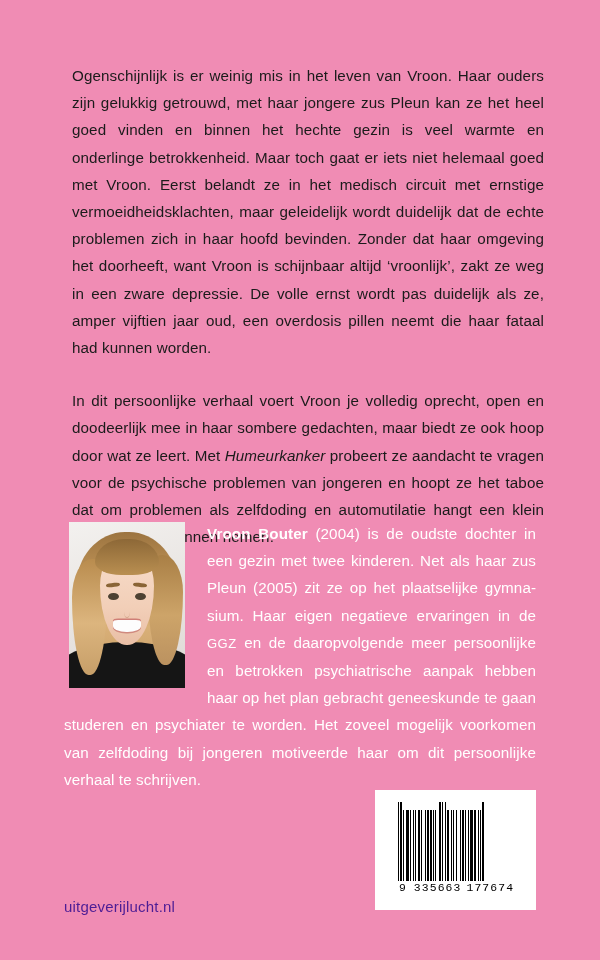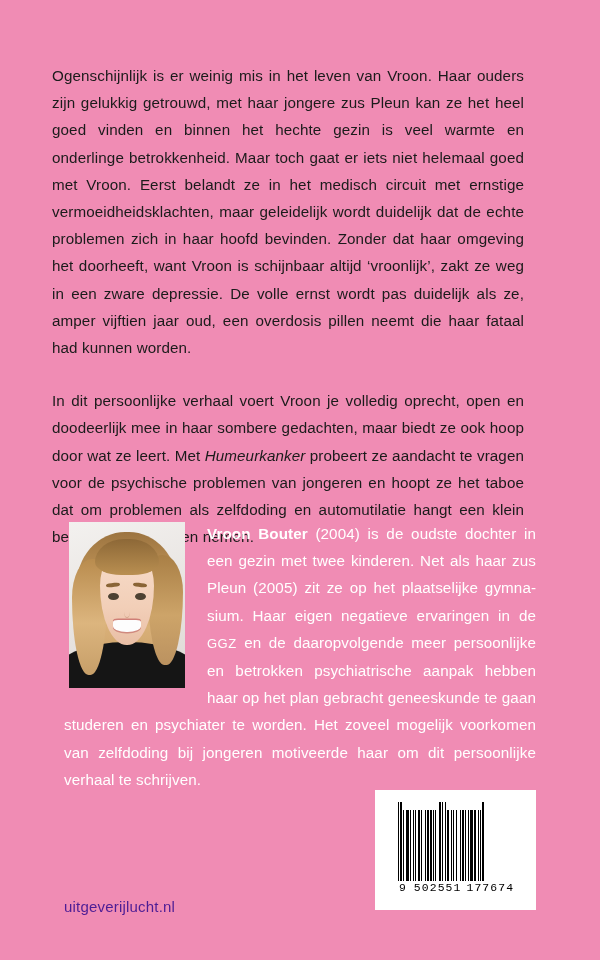--- a/index.html
+++ b/index.html
@@ -17,21 +17,21 @@
 
   .cover {
     position: absolute;
     inset: 0;
     background: #f08cb4;
   }
 
   
   .blurb {
     position: absolute;
-    left: 52px;
+    left: 72px;
     top: 62px;
     width: 472px;
   }
   .blurb p {
     margin: 0 0 26px 0;
     color: #1b1b1b;
     font-size: 15.2px;
     line-height: 27.2px;
     text-align: justify;
     text-justify: inter-word;
@@ -275,20 +275,20 @@
         <span class="short" style="width: 2px; flex: 0 0 auto; background: transparent;"></span>
         <span class="short" style="width: 1px; flex: 0 0 auto; background: rgb(0, 0, 0);"></span>
         <span class="short" style="width: 1px; flex: 0 0 auto; background: transparent;"></span>
         <span class="short" style="width: 1px; flex: 0 0 auto; background: rgb(0, 0, 0);"></span>
         <span class="guard" style="width: 1px; flex: 0 0 auto; background: transparent;"></span>
         <span class="guard" style="width: 2px; flex: 0 0 auto; background: rgb(0, 0, 0);"></span>
         <span class="guard" style="width: 1px; flex: 0 0 auto; background: transparent;"></span>
       </div>
     <div class="barcode-digits">
       <span class="lead">9</span>
-      <span>502551</span>
+      <span>335663</span>
       <span>177674</span>
     </div>
   </div>
 
   <div class="publisher">uitgeverijlucht.nl</div>
 
 </div>
 
 </body></html>

